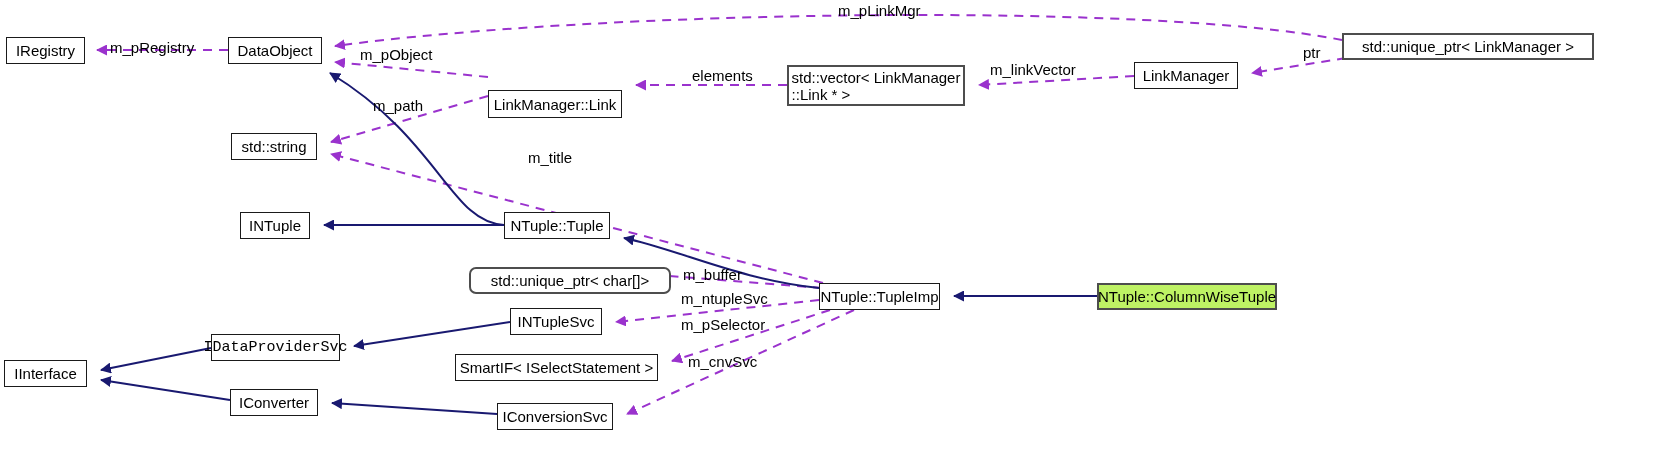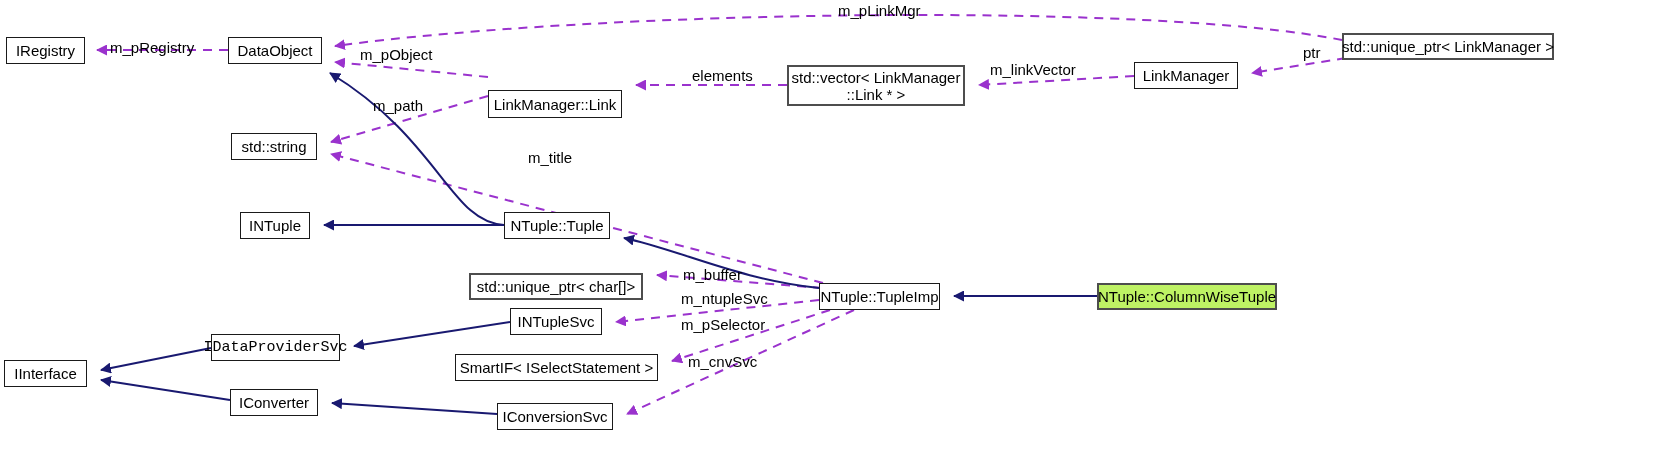--- a/index.html
+++ b/index.html
@@ -22,21 +22,20 @@
     width: 1657px;
     height: 460px;
     pointer-events: none;
   }
   .node {
     position: absolute;
     box-sizing: border-box;
     display: flex;
     align-items: center;
     justify-content: center;
-    text-align: center;
     background: #ffffff;
     border: 1px solid #1a1a1a;
     color: #000000;
     font-size: 15px;
     line-height: 17px;
     white-space: pre;
     z-index: 5;
   }
   .node.thick {
     border-width: 2px;
@@ -130,36 +129,36 @@
   <div class="node" style="left:211px;top:334px;width:129px;height:27px;font-family:Liberation Mono, monospace;">IDataProviderSvc</div>
 
   <div class="node" style="left:4px;top:360px;width:83px;height:27px;">IInterface</div>
 
   <div class="node" style="left:230px;top:389px;width:88px;height:27px;">IConverter</div>
 
   <div class="node" style="left:488px;top:70px;width:134px;height:28px;margin-top:20px;">LinkManager::Link</div>
 
   <div class="node" style="left:504px;top:212px;width:106px;height:27px;">NTuple::Tuple</div>
 
-  <div class="node thick" style="left:469px;top:273px;width:174px;height:27px;">std::unique_ptr&lt; char[]&gt;</div>
+  <div class="node thick" style="left:469px;top:267px;width:202px;height:27px;border-radius:7px;">std::unique_ptr&lt; char[]&gt;</div>
 
   <div class="node" style="left:510px;top:308px;width:92px;height:27px;">INTupleSvc</div>
 
   <div class="node" style="left:455px;top:354px;width:203px;height:27px;">SmartIF&lt; ISelectStatement &gt;</div>
 
   <div class="node" style="left:497px;top:403px;width:116px;height:27px;">IConversionSvc</div>
 
   <div class="node" style="left:819px;top:283px;width:121px;height:27px;">NTuple::TupleImp</div>
 
   <div class="node thick" style="left:787px;top:65px;width:178px;height:41px;">std::vector&lt; LinkManager
 ::Link * &gt;</div>
 
   <div class="node" style="left:1134px;top:62px;width:104px;height:27px;">LinkManager</div>
 
-  <div class="node thick" style="left:1342px;top:33px;width:212px;height:27px;">std::unique_ptr&lt; LinkManager &gt;</div>
+  <div class="node thick" style="left:1342px;top:33px;width:252px;height:27px;">std::unique_ptr&lt; LinkManager &gt;</div>
 
   <div class="node highlight" style="left:1097px;top:283px;width:180px;height:27px;">NTuple::ColumnWiseTuple</div>
 
   <div class="edge-label" style="left:110px;top:40px;">m_pRegistry</div>
 
   <div class="edge-label" style="left:360px;top:47px;">m_pObject</div>
 
   <div class="edge-label" style="left:373px;top:98px;">m_path</div>
 
   <div class="edge-label" style="left:528px;top:150px;">m_title</div>

